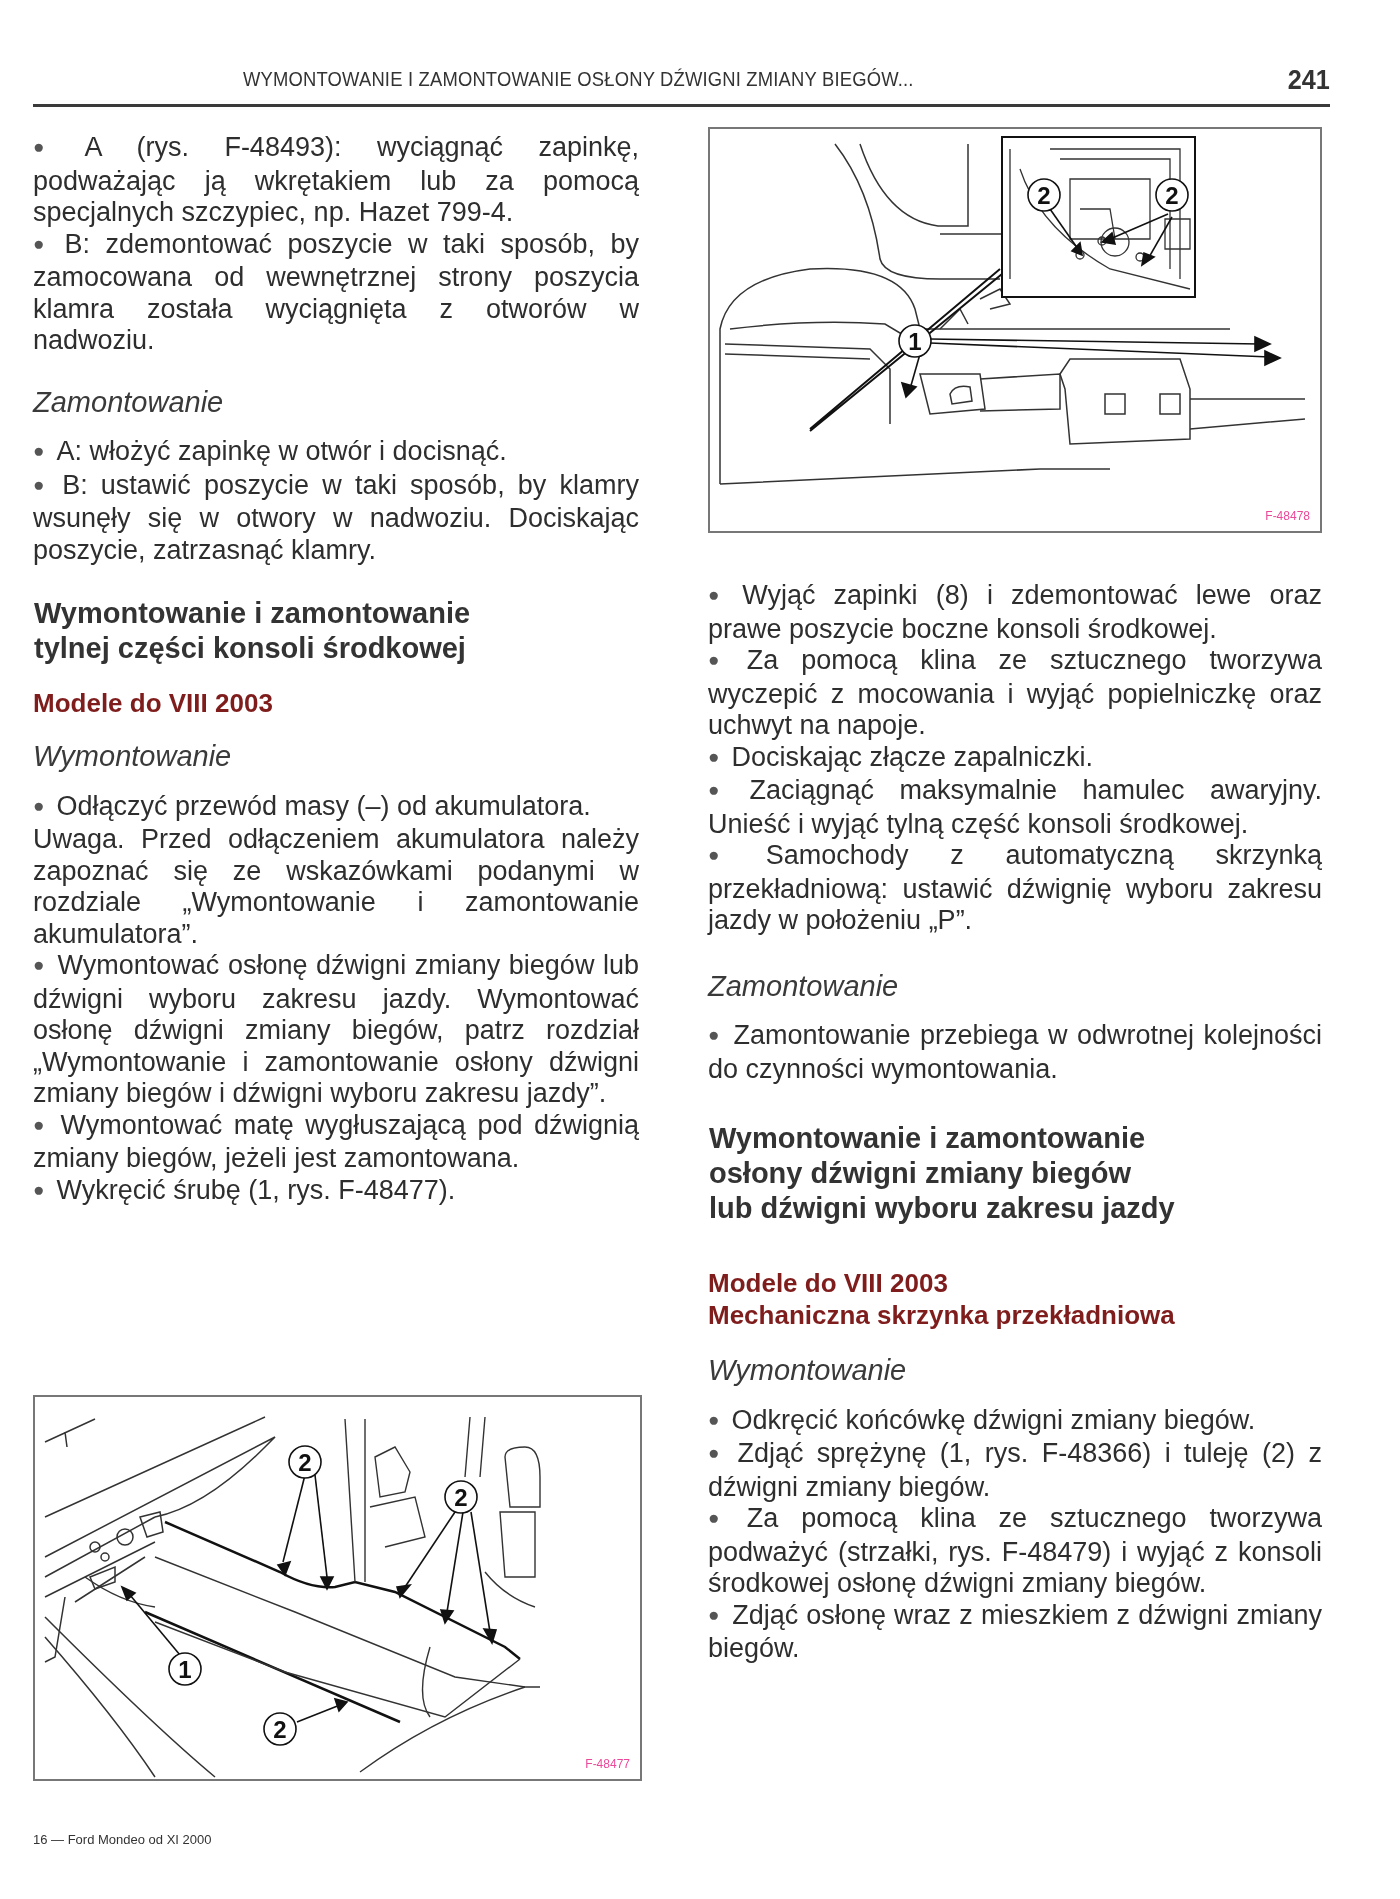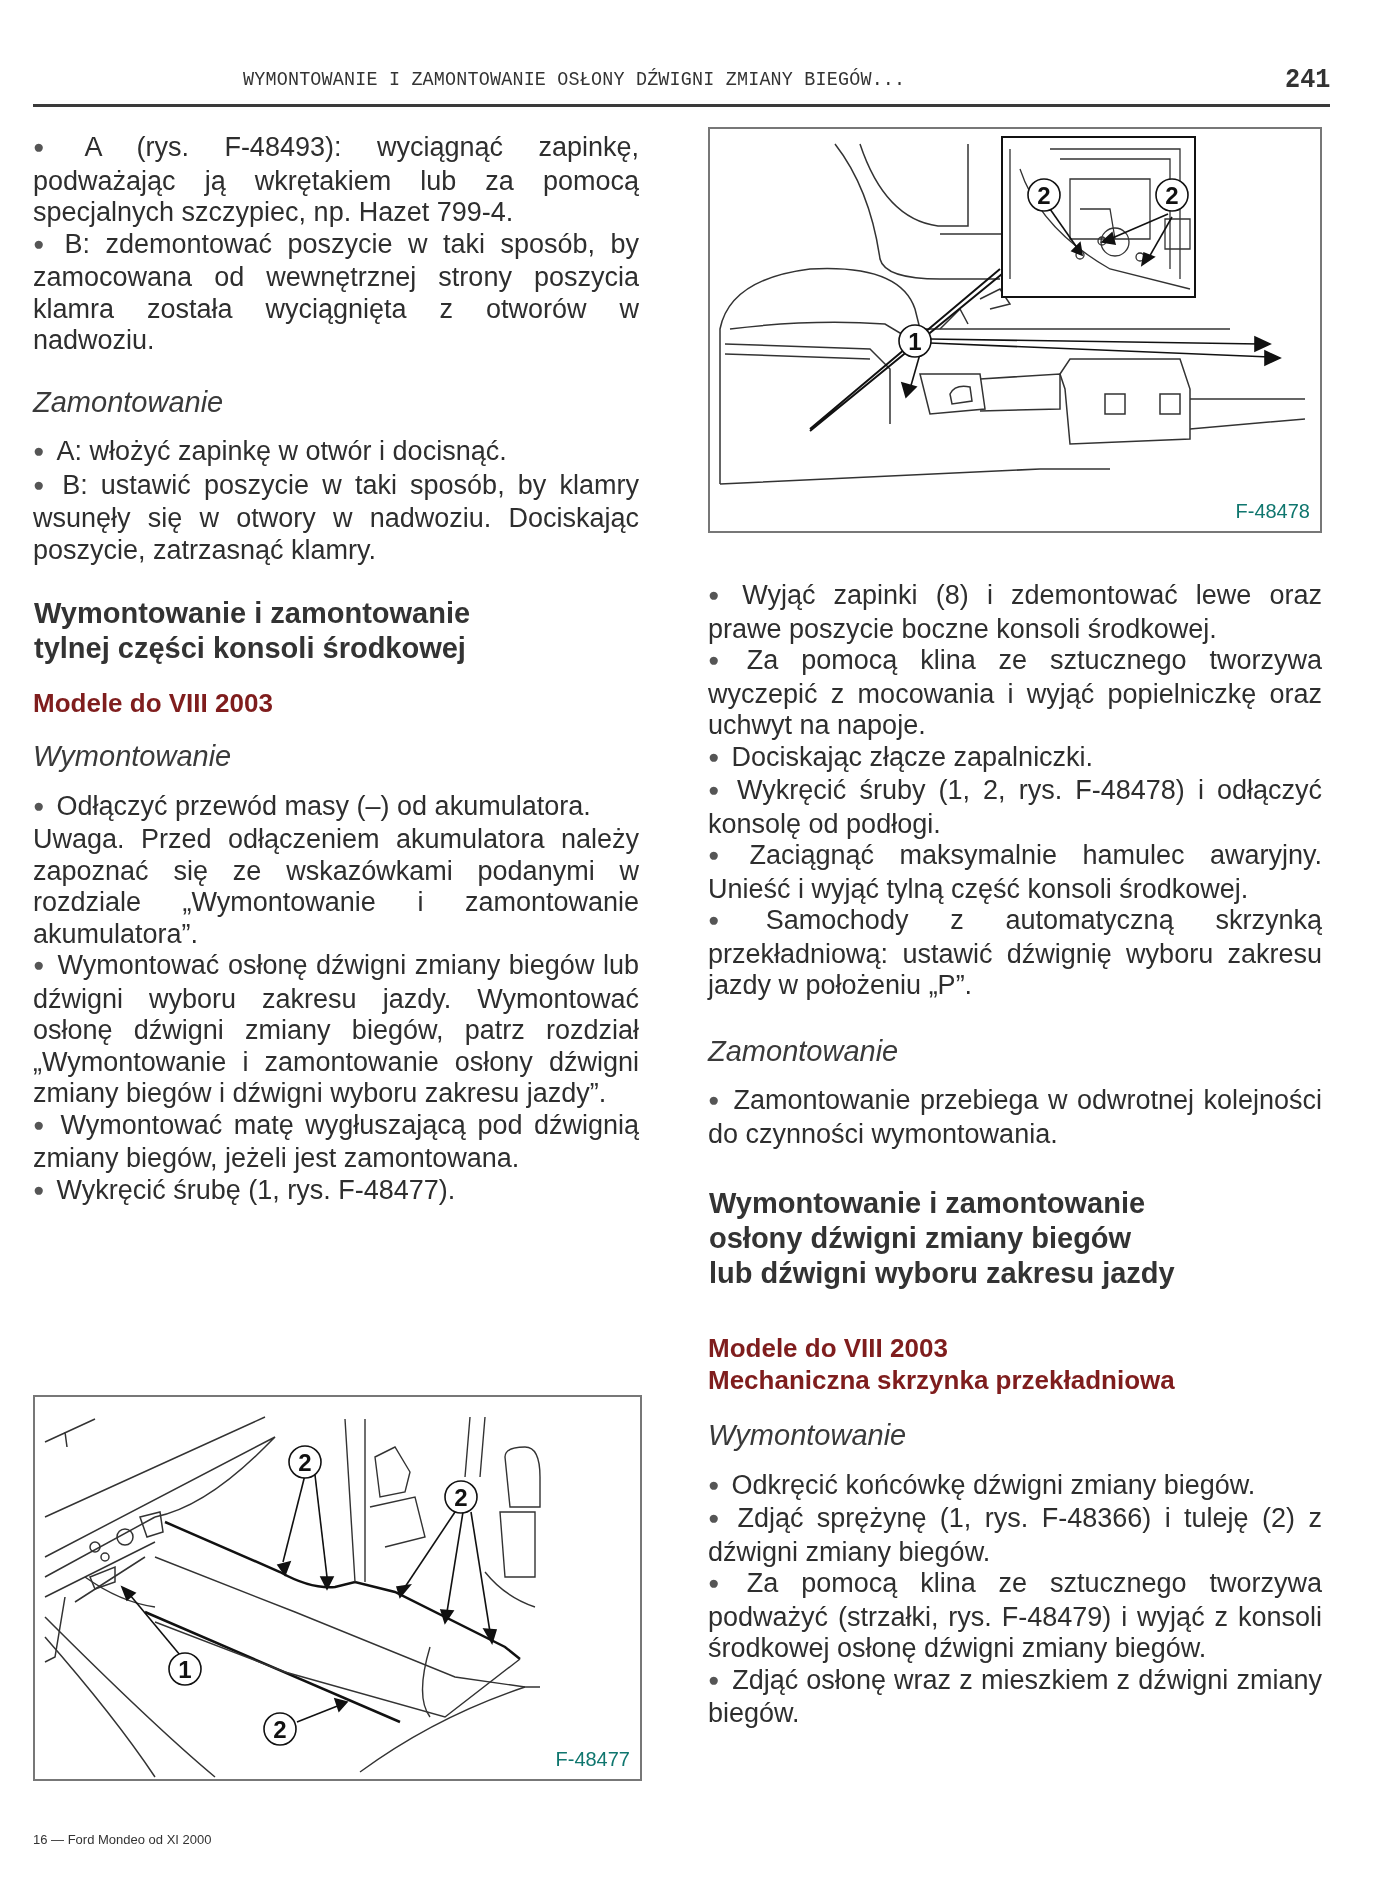--- a/index.html
+++ b/index.html
@@ -1,34 +1,34 @@
 <!DOCTYPE html>
 <html><head>
 <meta charset="utf-8">
 <style>
   html, body { margin:0; padding:0; background:#ffffff; }
   body { width:1400px; height:1899px; position:relative; overflow:hidden;
          font-family:"Liberation Sans", sans-serif; color:#2b2b2b; }
-  .header { position:absolute; left:33px; top:68px; width:1297px; height:24px;font-family:Liberation Mono, monospace; }
+  .header { position:absolute; left:33px; top:68px; width:1297px; height:24px; }
   .header-title { position:absolute; left:210px; top:0; font-size:20px; letter-spacing:0.2px; color:#333; transform:scaleX(0.92); transform-origin:left; white-space:nowrap; }
   .page-num { position:absolute; right:0; top:-4px; font-size:28px; font-weight:bold; color:#333; transform:scaleX(0.9); transform-origin:right; }
   .header-rule { position:absolute; left:33px; top:104px; width:1297px; height:3px; background:#3a3a3a; }
 
   .col { position:absolute; font-size:27px; line-height:31.5px; color:#2e2e2e; }
   .col-left { left:33px; top:120px; width:606px; }
   .col-right { left:708px; width:614px; }
   .p { margin:0; text-align:justify; }
   .bullet::before { content:"\25CF"; color:#555; font-size:19px; position:relative; top:-3px; margin-right:12px; }
   .h-italic { font-weight:normal; font-style:italic; font-size:29px; color:#3a3a3a; margin:0; }
   .h-section { font-weight:bold; font-size:29px; line-height:34px; color:#333; margin:1px; }
   .h-sub { font-weight:bold; font-size:26px; line-height:32px; color:#7f1d1d; margin:0; }
   .b { font-weight:normal; }
 
   .figure { position:absolute; border:2px solid #777; background:#fff; }
-  .fig-label { position:absolute; right:10px; bottom:8px; font-size:20px; color:#0f766e; }
+  .fig-label { position:absolute; right:10px; bottom:8px; font-size:12px; color:#ec4899; }
   .footer { position:absolute; left:33px; top:1832px; font-family:Liberation Sans, sans-serif; font-size:13px; color:#333; }
   svg text { font-family:"Liberation Sans", sans-serif; font-weight:bold; }
 </style>
 </head>
 <body>
 
 <div class="header">
   <span class="header-title">WYMONTOWANIE I ZAMONTOWANIE OSŁONY DŹWIGNI ZMIANY BIEGÓW...</span>
   <span class="page-num">241</span>
 </div>
@@ -177,21 +177,20 @@
       <text x="205" y="221" text-anchor="middle" font-size="24" fill="#111">1</text>
     </g>
   </svg>
   <span class="fig-label">F-48478</span>
 </div>
 
 <div class="col col-right" style="top:580px">
   <p class="p bullet">Wyjąć zapinki (8) i zdemontować lewe oraz prawe poszycie boczne konsoli środkowej.</p>
   <p class="p bullet">Za pomocą klina ze sztucznego tworzywa wyczepić z mocowania i wyjąć popielniczkę oraz uchwyt na napoje.</p>
   <p class="p bullet">Dociskając złącze zapalniczki.</p>
-  <p class="p bullet">Wykręcić śruby (1, 2, rys. F-48478) i odłączyć konsolę od podłogi.</p>
   <p class="p bullet">Zaciągnąć maksymalnie hamulec awaryjny. Unieść i wyjąć tylną część konsoli środkowej.</p>
   <p class="p bullet">Samochody z automatyczną skrzynką przekładniową: ustawić dźwignię wyboru zakresu jazdy w położeniu „P”.</p>
 
   <h3 class="h-italic" style="margin-top:34px">Zamontowanie</h3>
   <p class="p bullet" style="margin-top:18px">Zamontowanie przebiega w odwrotnej kolejności do czynności wymontowania.</p>
 
   <div style="margin-top:36px">
     <div class="h-section">Wymontowanie i zamontowanie</div>
     <div class="h-section">osłony dźwigni zmiany biegów</div>
     <div class="h-section">lub dźwigni wyboru zakresu jazdy</div>

